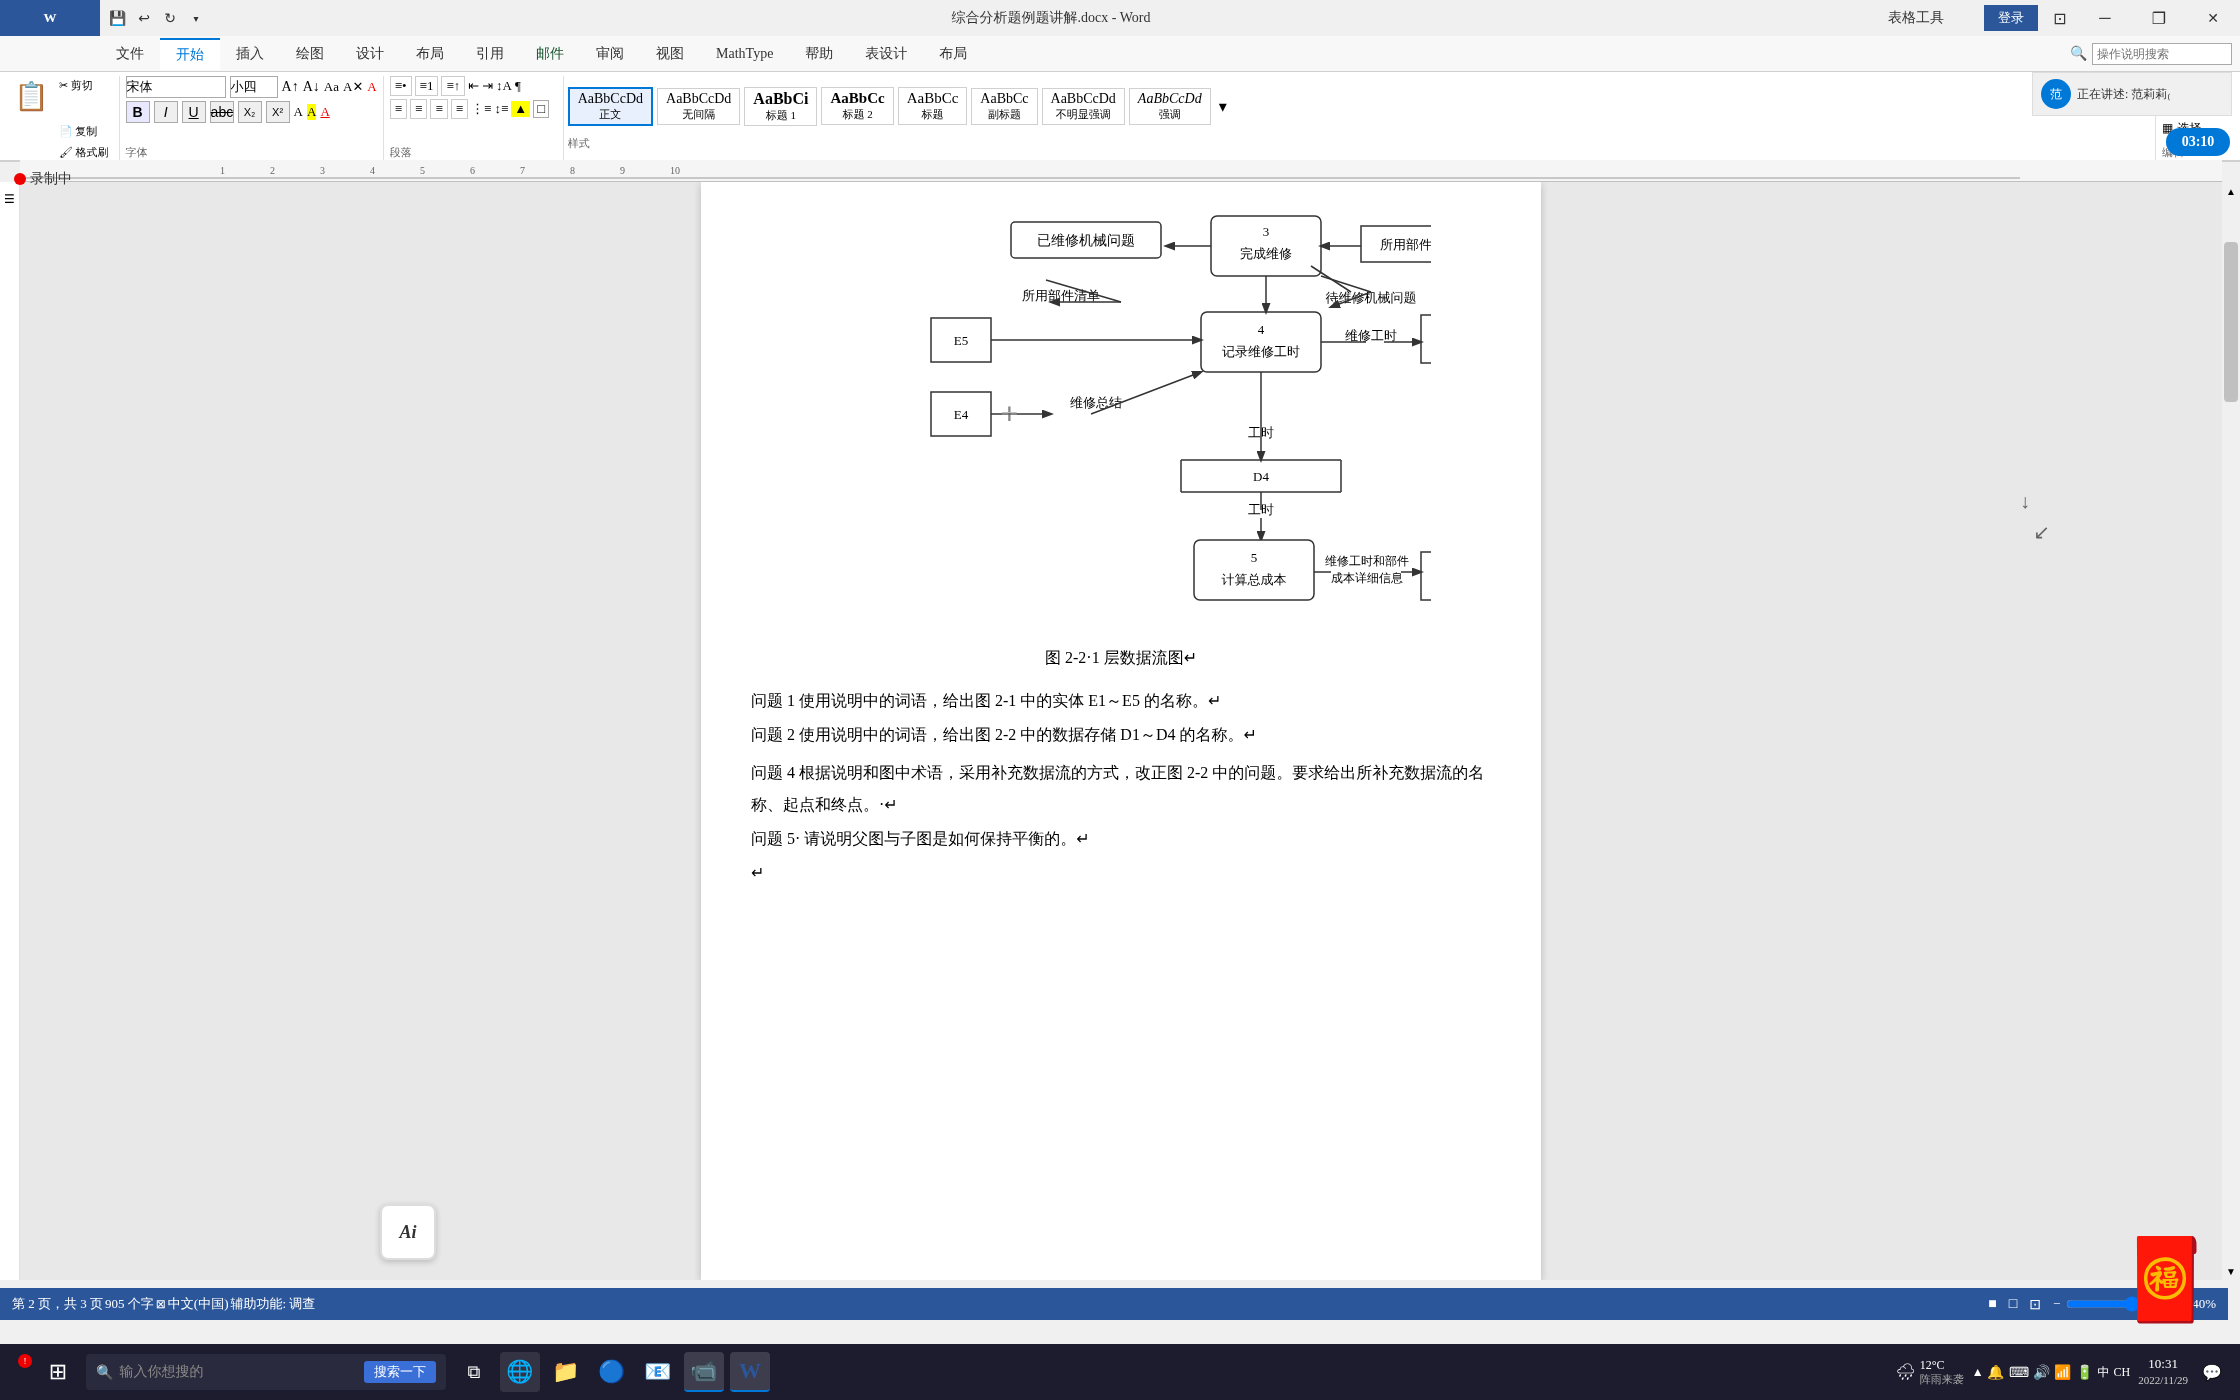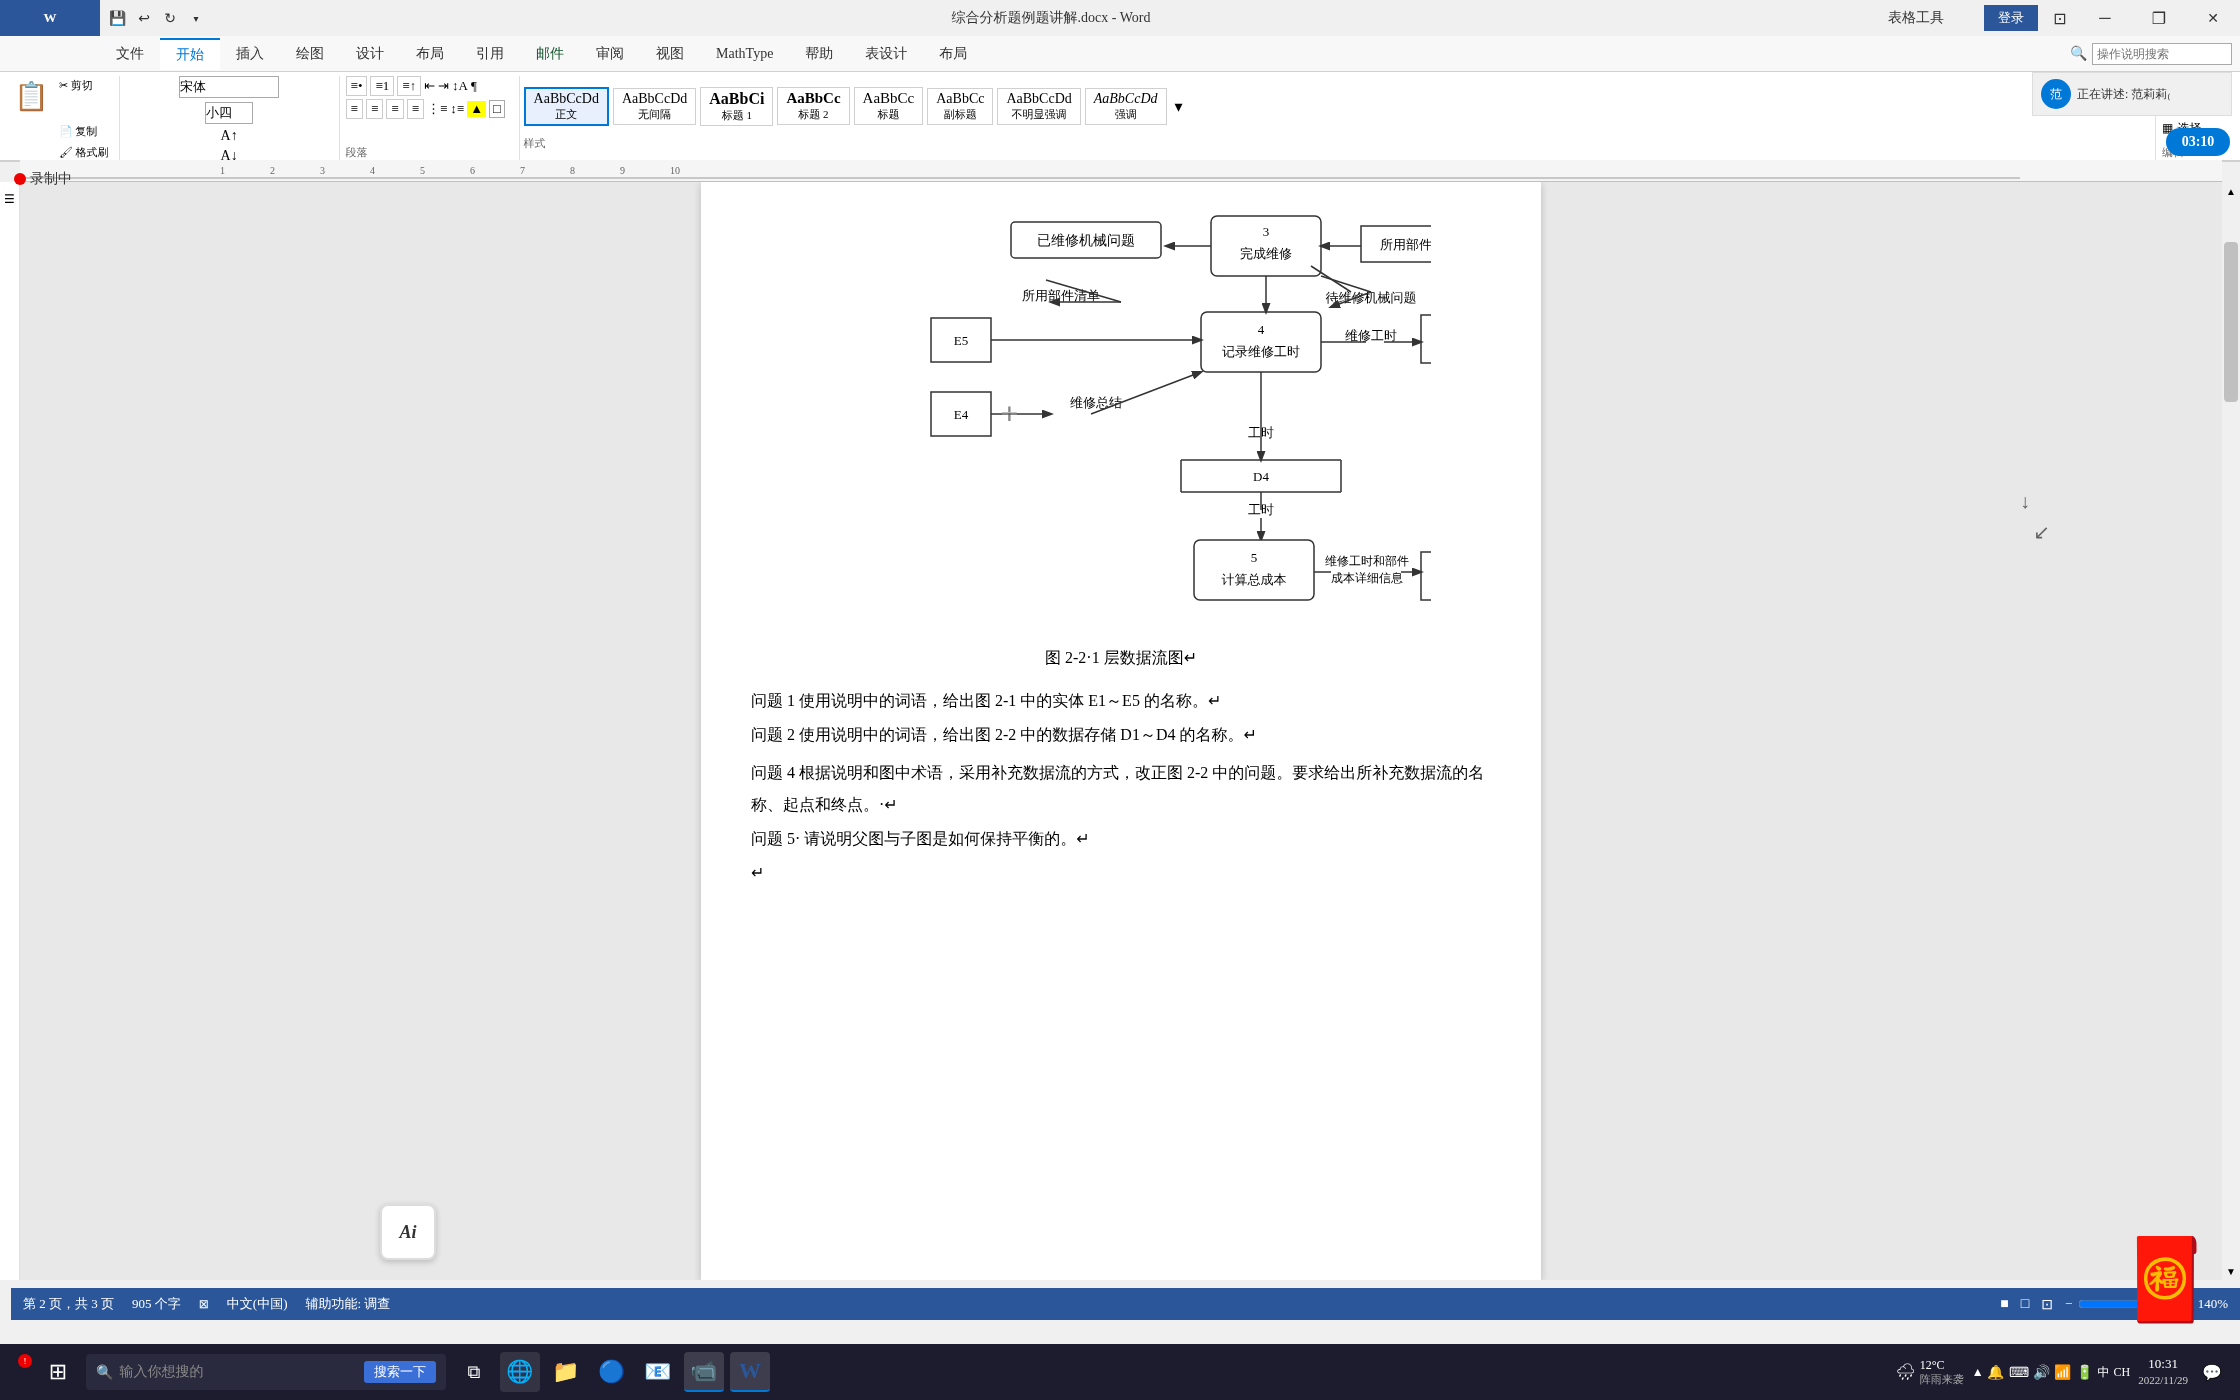--- a/index.html
+++ b/index.html
@@ -72,21 +72,21 @@
       <div style="display:flex;flex-direction:column;gap:2px;">
         <div style="font-size:11px;cursor:pointer;padding:2px 4px;">✂ 剪切</div>
         <div style="font-size:11px;cursor:pointer;padding:2px 4px;margin-top:25px;">📄 复制</div>
         <div style="font-size:11px;cursor:pointer;padding:2px 4px;">🖌 格式刷</div>
       </div>
     </div>
     <span style="font-size:10px;color:#666;margin-top:auto;">剪贴板</span>
   </div>
 
   <div style="display:flex;flex-direction:column;padding:0 6px;border-right:1px solid #e0e0e0;min-width:220px;">
-    <div style="display:flex;gap:4px;align-items:center;margin-bottom:3px;flex-direction:column;">
+    <div style="display:flex;gap:4px;align-items:center;margin-bottom:3px;">
       <input type="text" value="宋体" style="width: 100px; height: 22px; font-size: 13px; border: 1px solid rgb(170, 170, 170);">
       <input type="text" value="小四" style="width: 48px; height: 22px; font-size: 13px; border: 1px solid rgb(170, 170, 170);">
       <span style="cursor:pointer;font-size:14px;">A↑</span>
       <span style="cursor:pointer;font-size:14px;">A↓</span>
       <span style="cursor:pointer;font-size:13px;">Aa</span>
       <span style="cursor:pointer;font-size:13px;">A✕</span>
       <span style="cursor:pointer;font-size:13px;color:#e00;">A</span>
     </div>
     <div style="display:flex;gap:4px;align-items:center;">
       <button style="font-weight:bold;font-size:14px;width:24px;height:22px;border:1px solid #aaa;cursor:pointer;background:#e8e8ff;">B</button>
@@ -325,21 +325,21 @@
 
 <div style="position:absolute;right:0;top:182px;bottom:120px;width:18px;background:#f0f0f0;z-index:10;">
   <div style="width:18px;height:18px;display:flex;align-items:center;justify-content:center;cursor:pointer;font-size:10px;">▲</div>
   <div style="position:absolute;top:60px;left:2px;right:2px;height:160px;background:#c0c0c0;border-radius:4px;cursor:pointer;"></div>
   <div style="position:absolute;bottom:0;width:18px;height:18px;display:flex;align-items:center;justify-content:center;cursor:pointer;font-size:10px;">▼</div>
 </div>
 
 <div style="position:absolute;top:490px;right:210px;font-size:20px;color:#666;">↓</div>
 <div style="position:absolute;top:520px;right:190px;font-size:20px;color:#666;">↙</div>
 
-<div style="position:absolute;bottom:80px;left:0;right:0;height:32px;background:#2b579a;color:#fff;display:flex;align-items:center;padding:0 12px;font-size:13px;gap:18px;z-index:20;margin-left:11px;">
+<div style="position:absolute;bottom:80px;left:0;right:12px;height:32px;background:#2b579a;color:#fff;display:flex;align-items:center;padding:0 12px;font-size:13px;gap:2px;z-index:20;">
   <span>第 2 页，共 3 页</span>
   <span>905 个字</span>
   <span style="font-size:12px;">⊠</span>
   <span>中文(中国)</span>
   <span>辅助功能: 调查</span>
   <div style="margin-left:auto;display:flex;align-items:center;gap:12px;">
     <div style="cursor:pointer;font-size:14px;">■</div>
     <div style="cursor:pointer;font-size:14px;">□</div>
     <div style="cursor:pointer;font-size:14px;">⊡</div>
     <div style="display:flex;align-items:center;gap:6px;">

